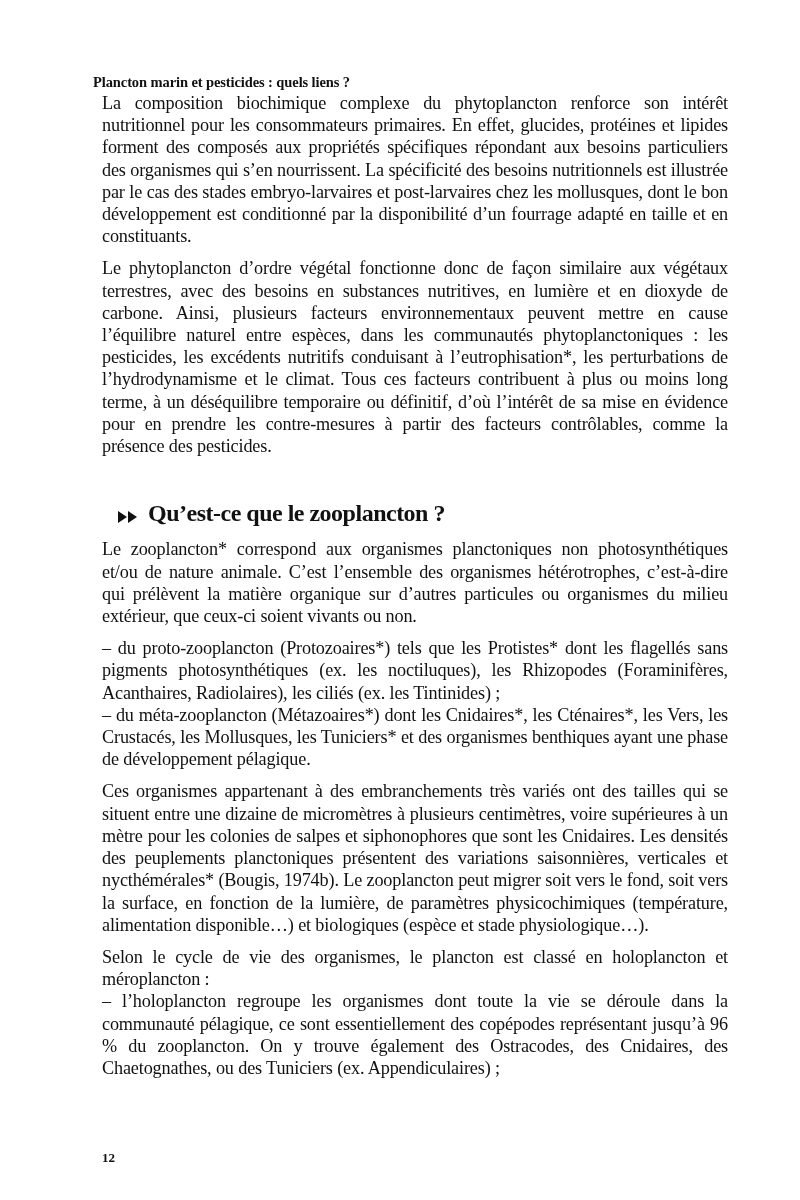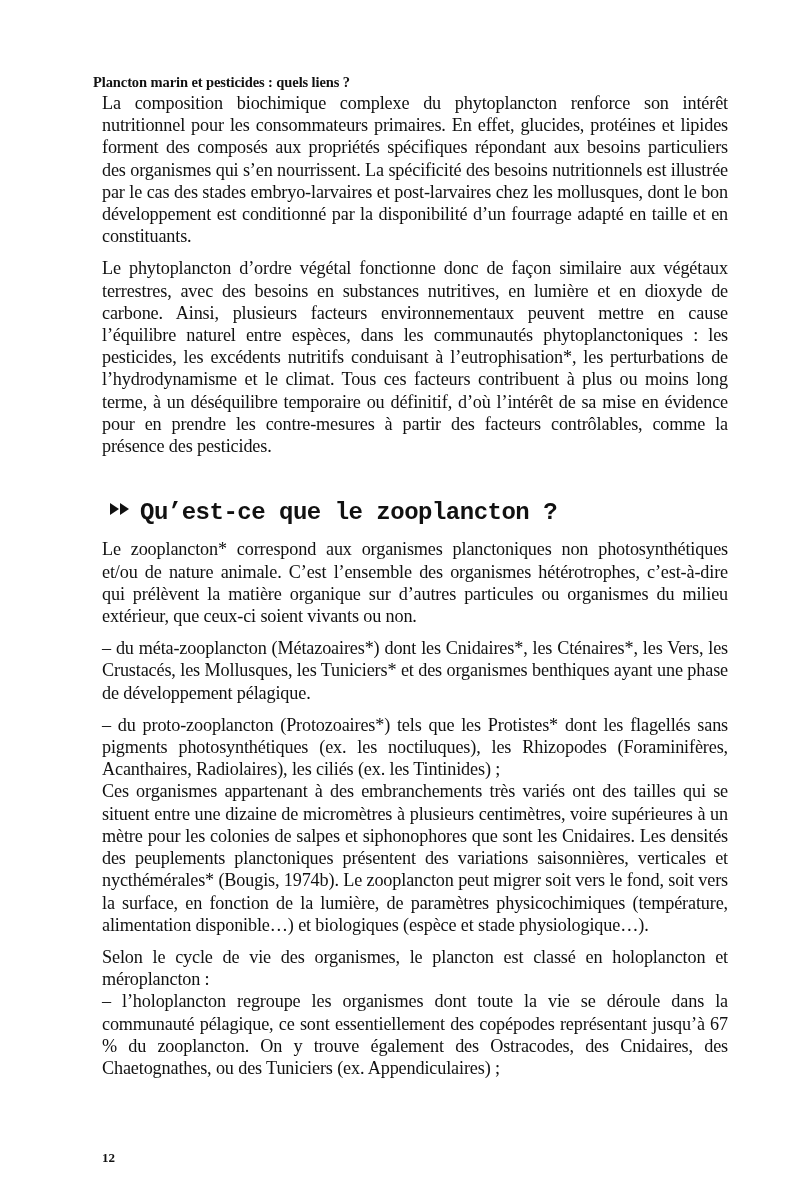--- a/index.html
+++ b/index.html
@@ -43,23 +43,23 @@
       margin-bottom: 0;
     }
     .content p.list-item {
       margin-bottom: 0;
     }
     .content p.list-item.last {
       margin-bottom: 10px;
     }
     .section-heading {
       display: flex;
-      align-items: flex-start;
-      margin: 45px 0 14px 8px;
-      font-family: Liberation Mono, monospace;
+      align-items: flex-end;
+      margin: 45px 0 14px 16px;
+      font-family: Liberation Serif, serif;
       font-weight: bold;
       font-size: 24px;
       letter-spacing: -0.5px;
       text-align: left;
     }
     .heading-icon {
       display: inline-flex;
       margin-right: 10px;
       align-items: center;
     }
@@ -89,22 +89,22 @@
       <svg width="20" height="14" viewBox="0 0 20 14">
         <polygon points="0,1 9,7 0,13" fill="#111111"></polygon>
         <polygon points="10,1 19,7 10,13" fill="#111111"></polygon>
       </svg>
     </span>
     <span>Qu’est-ce que le zooplancton ?</span>
   </h2>
 
   <p>Le zooplancton* correspond aux organismes planctoniques non photosynthétiques et/ou de nature animale. C’est l’ensemble des organismes hétérotrophes, c’est-à-dire qui prélèvent la matière organique sur d’autres particules ou organismes du milieu extérieur, que ceux-ci soient vivants ou non.</p>
 
+  <p class="list-item">– du proto-zooplancton (Protozoaires*) tels que les Protistes* dont les flagellés sans pigments photosynthétiques (ex. les noctiluques), les Rhizopodes (Foraminifères, Acanthaires, Radiolaires), les ciliés (ex. les Tintinides) ;</p>
   <p class="list-item last">– du méta-zooplancton (Métazoaires*) dont les Cnidaires*, les Cténaires*, les Vers, les Crustacés, les Mollusques, les Tuniciers* et des organismes benthiques ayant une phase de développement pélagique.</p>
-  <p class="list-item">– du proto-zooplancton (Protozoaires*) tels que les Protistes* dont les flagellés sans pigments photosynthétiques (ex. les noctiluques), les Rhizopodes (Foraminifères, Acanthaires, Radiolaires), les ciliés (ex. les Tintinides) ;</p>
 
   <p>Ces organismes appartenant à des embranchements très variés ont des tailles qui se situent entre une dizaine de micromètres à plusieurs centimètres, voire supérieures à un mètre pour les colonies de salpes et siphonophores que sont les Cnidaires. Les densités des peuplements planctoniques présentent des variations saisonnières, verticales et nycthémérales* (Bougis, 1974b). Le zooplancton peut migrer soit vers le fond, soit vers la surface, en fonction de la lumière, de paramètres physicochimiques (température, alimentation disponible…) et biologiques (espèce et stade physiologique…).</p>
 
   <p class="list-intro">Selon le cycle de vie des organismes, le plancton est classé en holoplancton et méroplancton :</p>
-  <p class="list-item last">– l’holoplancton regroupe les organismes dont toute la vie se déroule dans la communauté pélagique, ce sont essentiellement des copépodes représentant jusqu’à 67 % du zooplancton. On y trouve également des Ostracodes, des Cnidaires, des Chaetognathes, ou des Tuniciers (ex. Appendiculaires) ;</p>
+  <p class="list-item last">– l’holoplancton regroupe les organismes dont toute la vie se déroule dans la communauté pélagique, ce sont essentiellement des copépodes représentant jusqu’à 96 % du zooplancton. On y trouve également des Ostracodes, des Cnidaires, des Chaetognathes, ou des Tuniciers (ex. Appendiculaires) ;</p>
 </div>
 
 <div class="page-number">12</div>
 
 </body></html>

